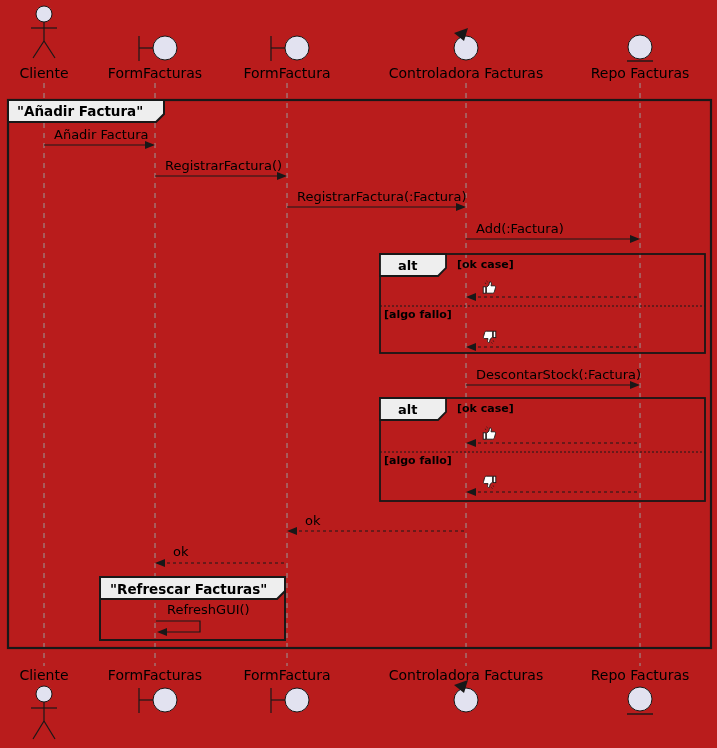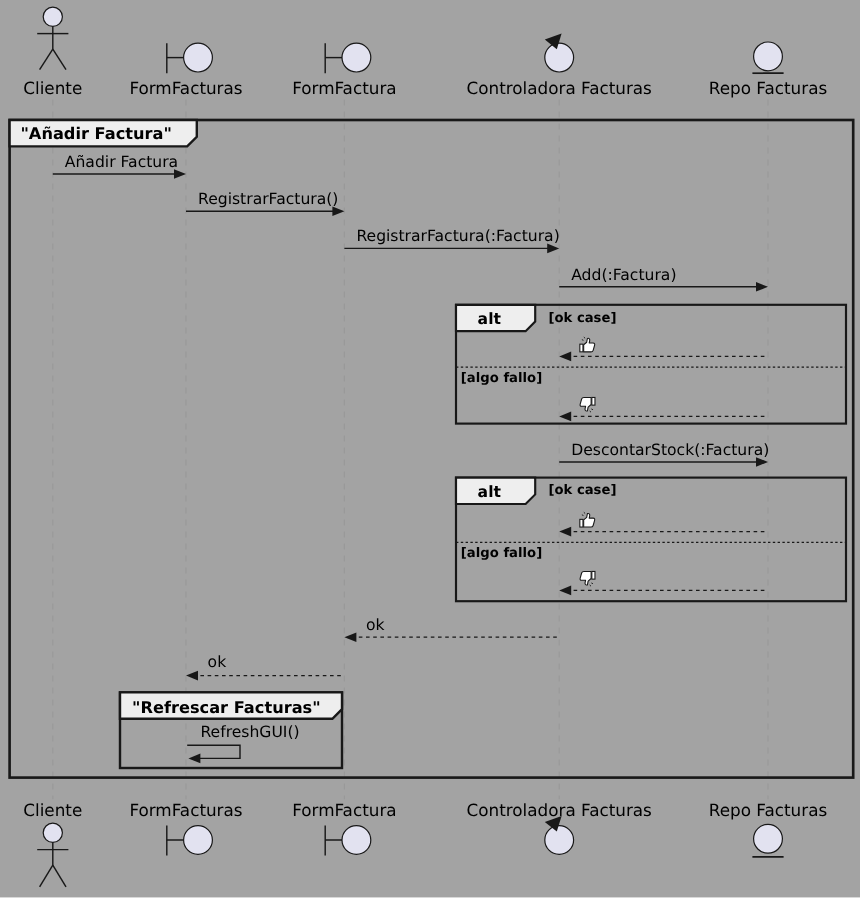--- a/index.html
+++ b/index.html
@@ -1,16 +1,16 @@
 <!DOCTYPE html>
 <html><head>
 <meta charset="utf-8">
 <style>
   html,body{margin:0;padding:0;background:#ffffff;}
-  .canvas{position:relative;width:717px;height:748px;background:#a3a3a3;overflow:hidden;
+  .canvas{position:relative;width:717px;height:748px;background:#b91c1c;overflow:hidden;
           font-family:"DejaVu Sans", sans-serif;}
   svg{display:block;}
   text{fill:#000000;font-family:"DejaVu Sans", sans-serif;}
   .plabel{font-size:14px;}
   .msg{font-size:13px;}
   .frame-title{font-size:13.5px;font-weight:bold;}
   .alt-label{font-size:13px;font-weight:bold;}
   .guard{font-size:11px;font-weight:bold;}
 </style>
 </head>

